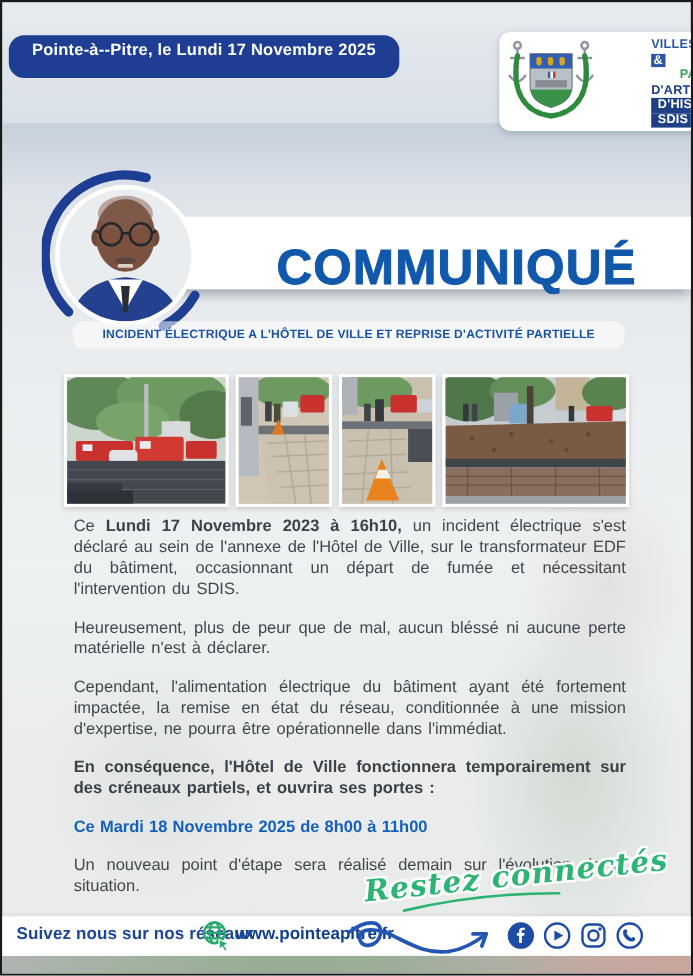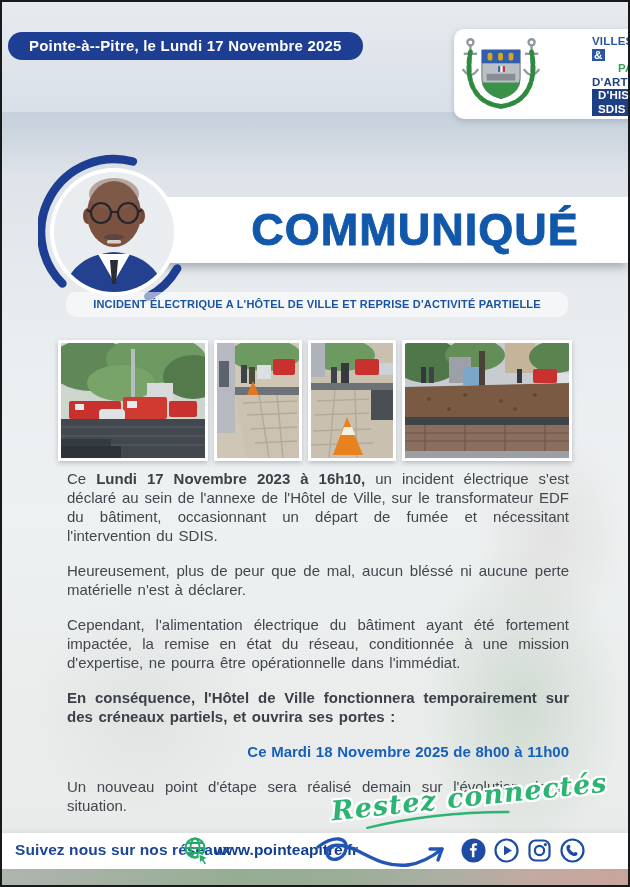--- a/index.html
+++ b/index.html
@@ -12,56 +12,56 @@
   .sea-band{position:absolute;left:0;top:110px;width:626px;height:62px;
     background:linear-gradient(180deg,rgba(176,190,204,.45),rgba(220,226,232,0));}
   .blob{position:absolute;pointer-events:none;}
   .blob.b1{left:420px;top:540px;width:200px;height:320px;
     background:radial-gradient(closest-side,rgba(110,145,110,.20),rgba(110,145,110,0));}
   .blob.b2{left:30px;top:590px;width:220px;height:230px;
     background:radial-gradient(closest-side,rgba(150,160,150,.12),rgba(150,160,150,0));}
   .blob.b3{left:470px;top:430px;width:160px;height:200px;
     background:radial-gradient(closest-side,rgba(150,135,120,.14),rgba(150,135,120,0));}
 
-  .date-pill{position:absolute;left:6px;top:30px;height:28px;line-height:28px;
+  .date-pill{position:absolute;left:6px;top:30px;height:39px;line-height:28px;
     padding:0 21px;background:#1d3e92;border-radius:14px;color:#fff;
     font-weight:bold;font-size:15px;letter-spacing:.2px;white-space:nowrap;}
 
   .logo-card{position:absolute;left:452px;top:27px;width:182px;height:90px;
     background:#fff;border-radius:10px;box-shadow:0 2px 6px rgba(70,90,110,.28);
     display:flex;align-items:flex-end;padding:3px 4px;box-sizing:border-box;gap:48px;}
   .logo-text{font-size:11.5px;font-weight:bold;line-height:13.5px;letter-spacing:.2px;}
   .lt-villes{color:#2c55a5;}
   .lt-amp{background:#2c55a5;color:#fff;padding:0 2px;}
   .lt-pays{color:#3ba05c;padding-left:26px;}
   .lt-dart{color:#1e3f85;}
   .lt-chip{background:#1e3f85;color:#fff;padding:0 6px;display:inline-block;}
   .lt-green-sq{display:inline-block;width:11px;height:10px;background:#3ba05c;vertical-align:middle;margin-left:1px;}
 
   .title-band{position:absolute;left:110px;top:195px;width:518px;height:66px;background:#fff;
     box-shadow:0 8px 9px -4px rgba(90,100,110,.5);z-index:1;}
-  .title-band h1{margin:0;height:66px;line-height:66px;text-align:center;padding-left:88px;
+  .title-band h1{margin:13px;height:66px;line-height:66px;text-align:center;padding-left:88px;
     font-size:45px;font-weight:bold;color:#1158ab;letter-spacing:1px;
     -webkit-text-stroke:.9px #1158ab;}
   .portrait{position:absolute;left:36px;top:148px;z-index:2;}
 
   .subtitle-card{position:absolute;left:64px;top:290px;width:502px;z-index:2;
     background:rgba(255,255,255,.55);border-radius:10px;padding:4px 8px;box-sizing:border-box;
     text-align:center;color:#1b53a4;font-weight:bold;font-size:11px;line-height:17px;letter-spacing:.2px;}
 
   .photos-row{position:absolute;left:56px;top:338px;width:514px;height:121px;display:flex;gap:6px;z-index:2;}
   .photo{border:3px solid #fff;box-shadow:0 2px 5px rgba(80,90,100,.35);box-sizing:border-box;height:121px;background:#cfd8cd;}
   .photo svg{display:block;width:100%;height:100%;}
   .ph1{width:150px;} .ph2{width:88px;} .ph3{width:88px;} .ph4{width:170px;}
 
   .content{position:absolute;left:65px;top:467px;width:502px;z-index:2;
     font-size:15px;line-height:19px;color:#42474e;text-align:justify;word-spacing:1.4px;}
   .content p{margin:0 0 16px 0;}
   .content .p-bold{font-weight:bold;color:#3c4048;}
-  .schedule{text-align:right;color:#1660bd;font-weight:bold;margin:21px 0 31px 0;word-spacing:.5px;}
+  .schedule{text-align:left;color:#1660bd;font-weight:bold;margin:21px 0 31px 0;word-spacing:.5px;}
 
   .tagline{position:absolute;right:20px;top:779px;z-index:3;transform:rotate(-6deg);
     font-family:"DejaVu Serif",serif;font-style:italic;font-weight:bold;font-size:27px;
     color:#2db372;letter-spacing:1px;white-space:nowrap;
     text-shadow:-2px -2px 0 #fff,2px -2px 0 #fff,-2px 2px 0 #fff,2px 2px 0 #fff,0 -2px 0 #fff,0 2px 0 #fff,-2px 0 0 #fff,2px 0 0 #fff;}
   .tagline .flourish{display:block;margin:-2px 0 0 30px;}
 
   .footer-band{position:absolute;left:0;top:831px;width:626px;height:36px;background:#fff;z-index:2;
     box-shadow:0 -2px 4px rgba(120,130,140,.12);}
   .follow-label{position:absolute;left:13px;top:8px;font-size:15.5px;font-weight:bold;color:#1d4696;letter-spacing:.1px;}

